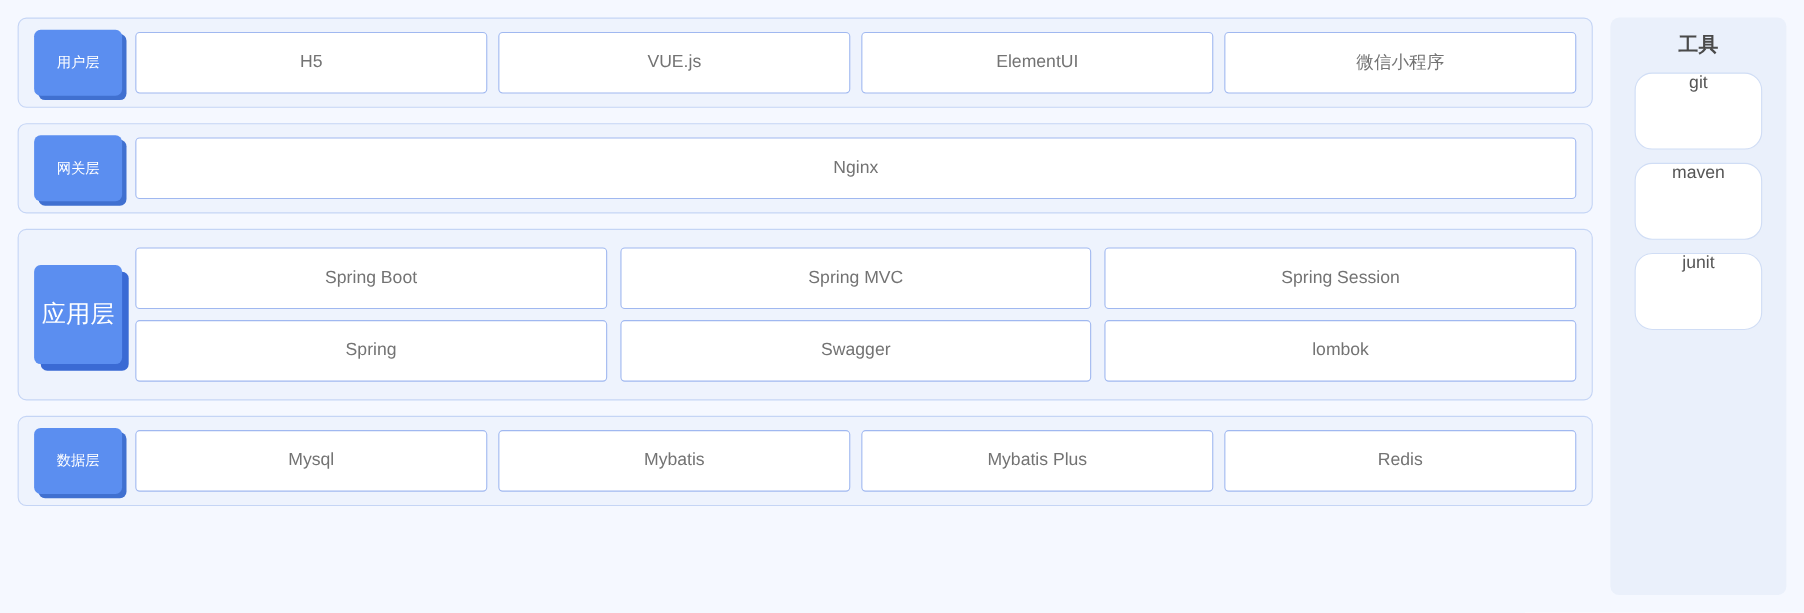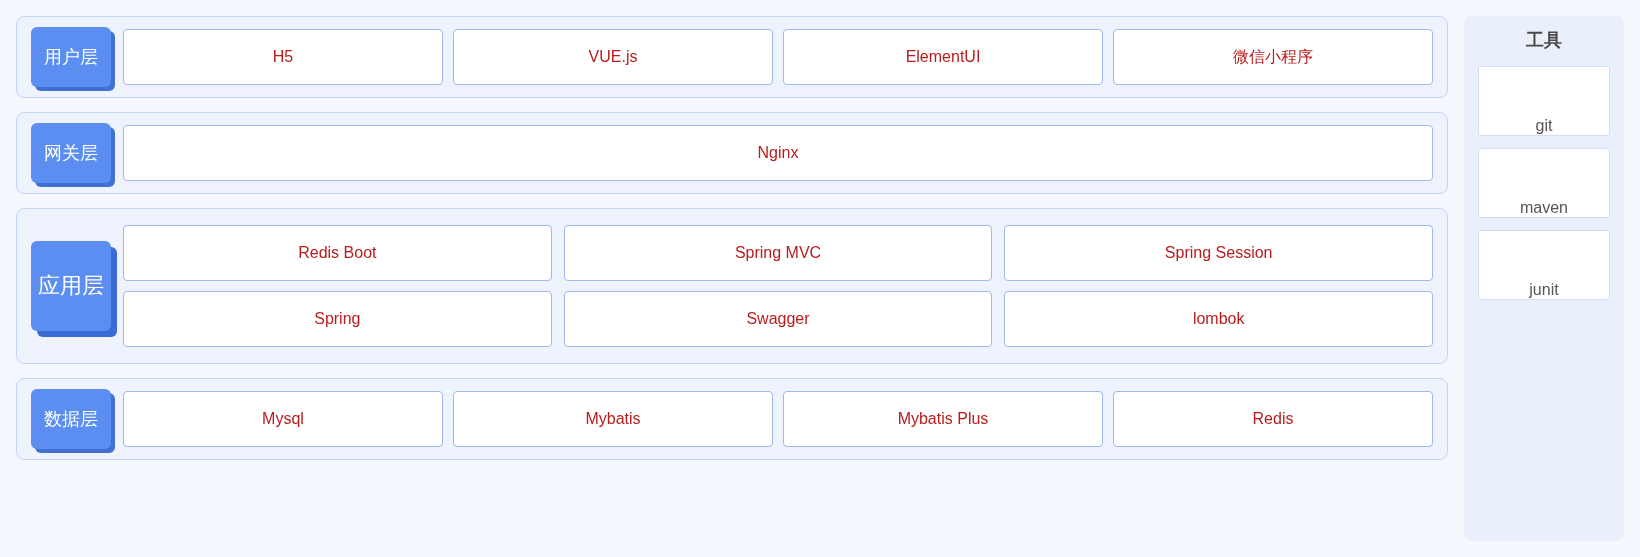--- a/index.html
+++ b/index.html
@@ -37,43 +37,43 @@
       padding: 12px 8px;
       gap: 0;
     }
     .tools-title {
       font-size: 18px;
       color: #4a4a4a;
       font-weight: 700;
       margin-bottom: 14px;
     }
     .tool-item {
-      width: 132px;
+      width: 116px;
       height: 70px;
       background: #fff;
       border: 1px solid #d0ddf5;
-      border-radius: 2px;
-      display: flex;
-      align-items: flex-end;
+      border-radius: 16px;
+      display: flex;
+      align-items: flex-start;
       justify-content: center;
       font-size: 16px;
       color: #555;
       margin-bottom: 12px;
     }
     .layer-label {
       width: 80px;
       min-width: 80px;
       height: 60px;
       background: #5b8ef0;
       color: #fff;
       border-radius: 6px;
       display: flex;
       align-items: center;
       justify-content: center;
-      font-size: 18px;
+      font-size: 13px;
       font-weight: 500;
       position: relative;
       box-shadow: 4px 4px 0 #4070d0;
     }
     
     .layer-label-3d {
       width: 80px;
       min-width: 80px;
       height: 90px;
       background: #5b8ef0;
@@ -95,21 +95,21 @@
       align-items: center;
     }
     .tech-box {
       border: 1.5px solid #a0b8f0;
       border-radius: 4px;
       background: #fff;
       display: flex;
       align-items: center;
       justify-content: center;
       font-size: 16px;
-      color: #b91c1c;
+      color: #737373;
       padding: 16px 10px;
     }
     
     .user-box {
       height: 56px;
       flex: 1;
     }
     
     .nginx-box {
       flex: 1;
@@ -217,21 +217,21 @@
       </div>
     </div>
 
     <div class="app-section">
       <div class="layer-label-3d">
         <span>应用层</span>
       </div>
       <div class="app-inner-content">
         <div class="app-row">
           <div class="tech-box app-box">
-            <span>Redis Boot</span>
+            <span>Spring Boot</span>
           </div>
           <div class="tech-box app-box">
             <span>Spring MVC</span>
           </div>
           <div class="tech-box app-box">
             <span>Spring Session</span>
           </div>
         </div>
         <div class="app-row">
           <div class="tech-box app-box">

